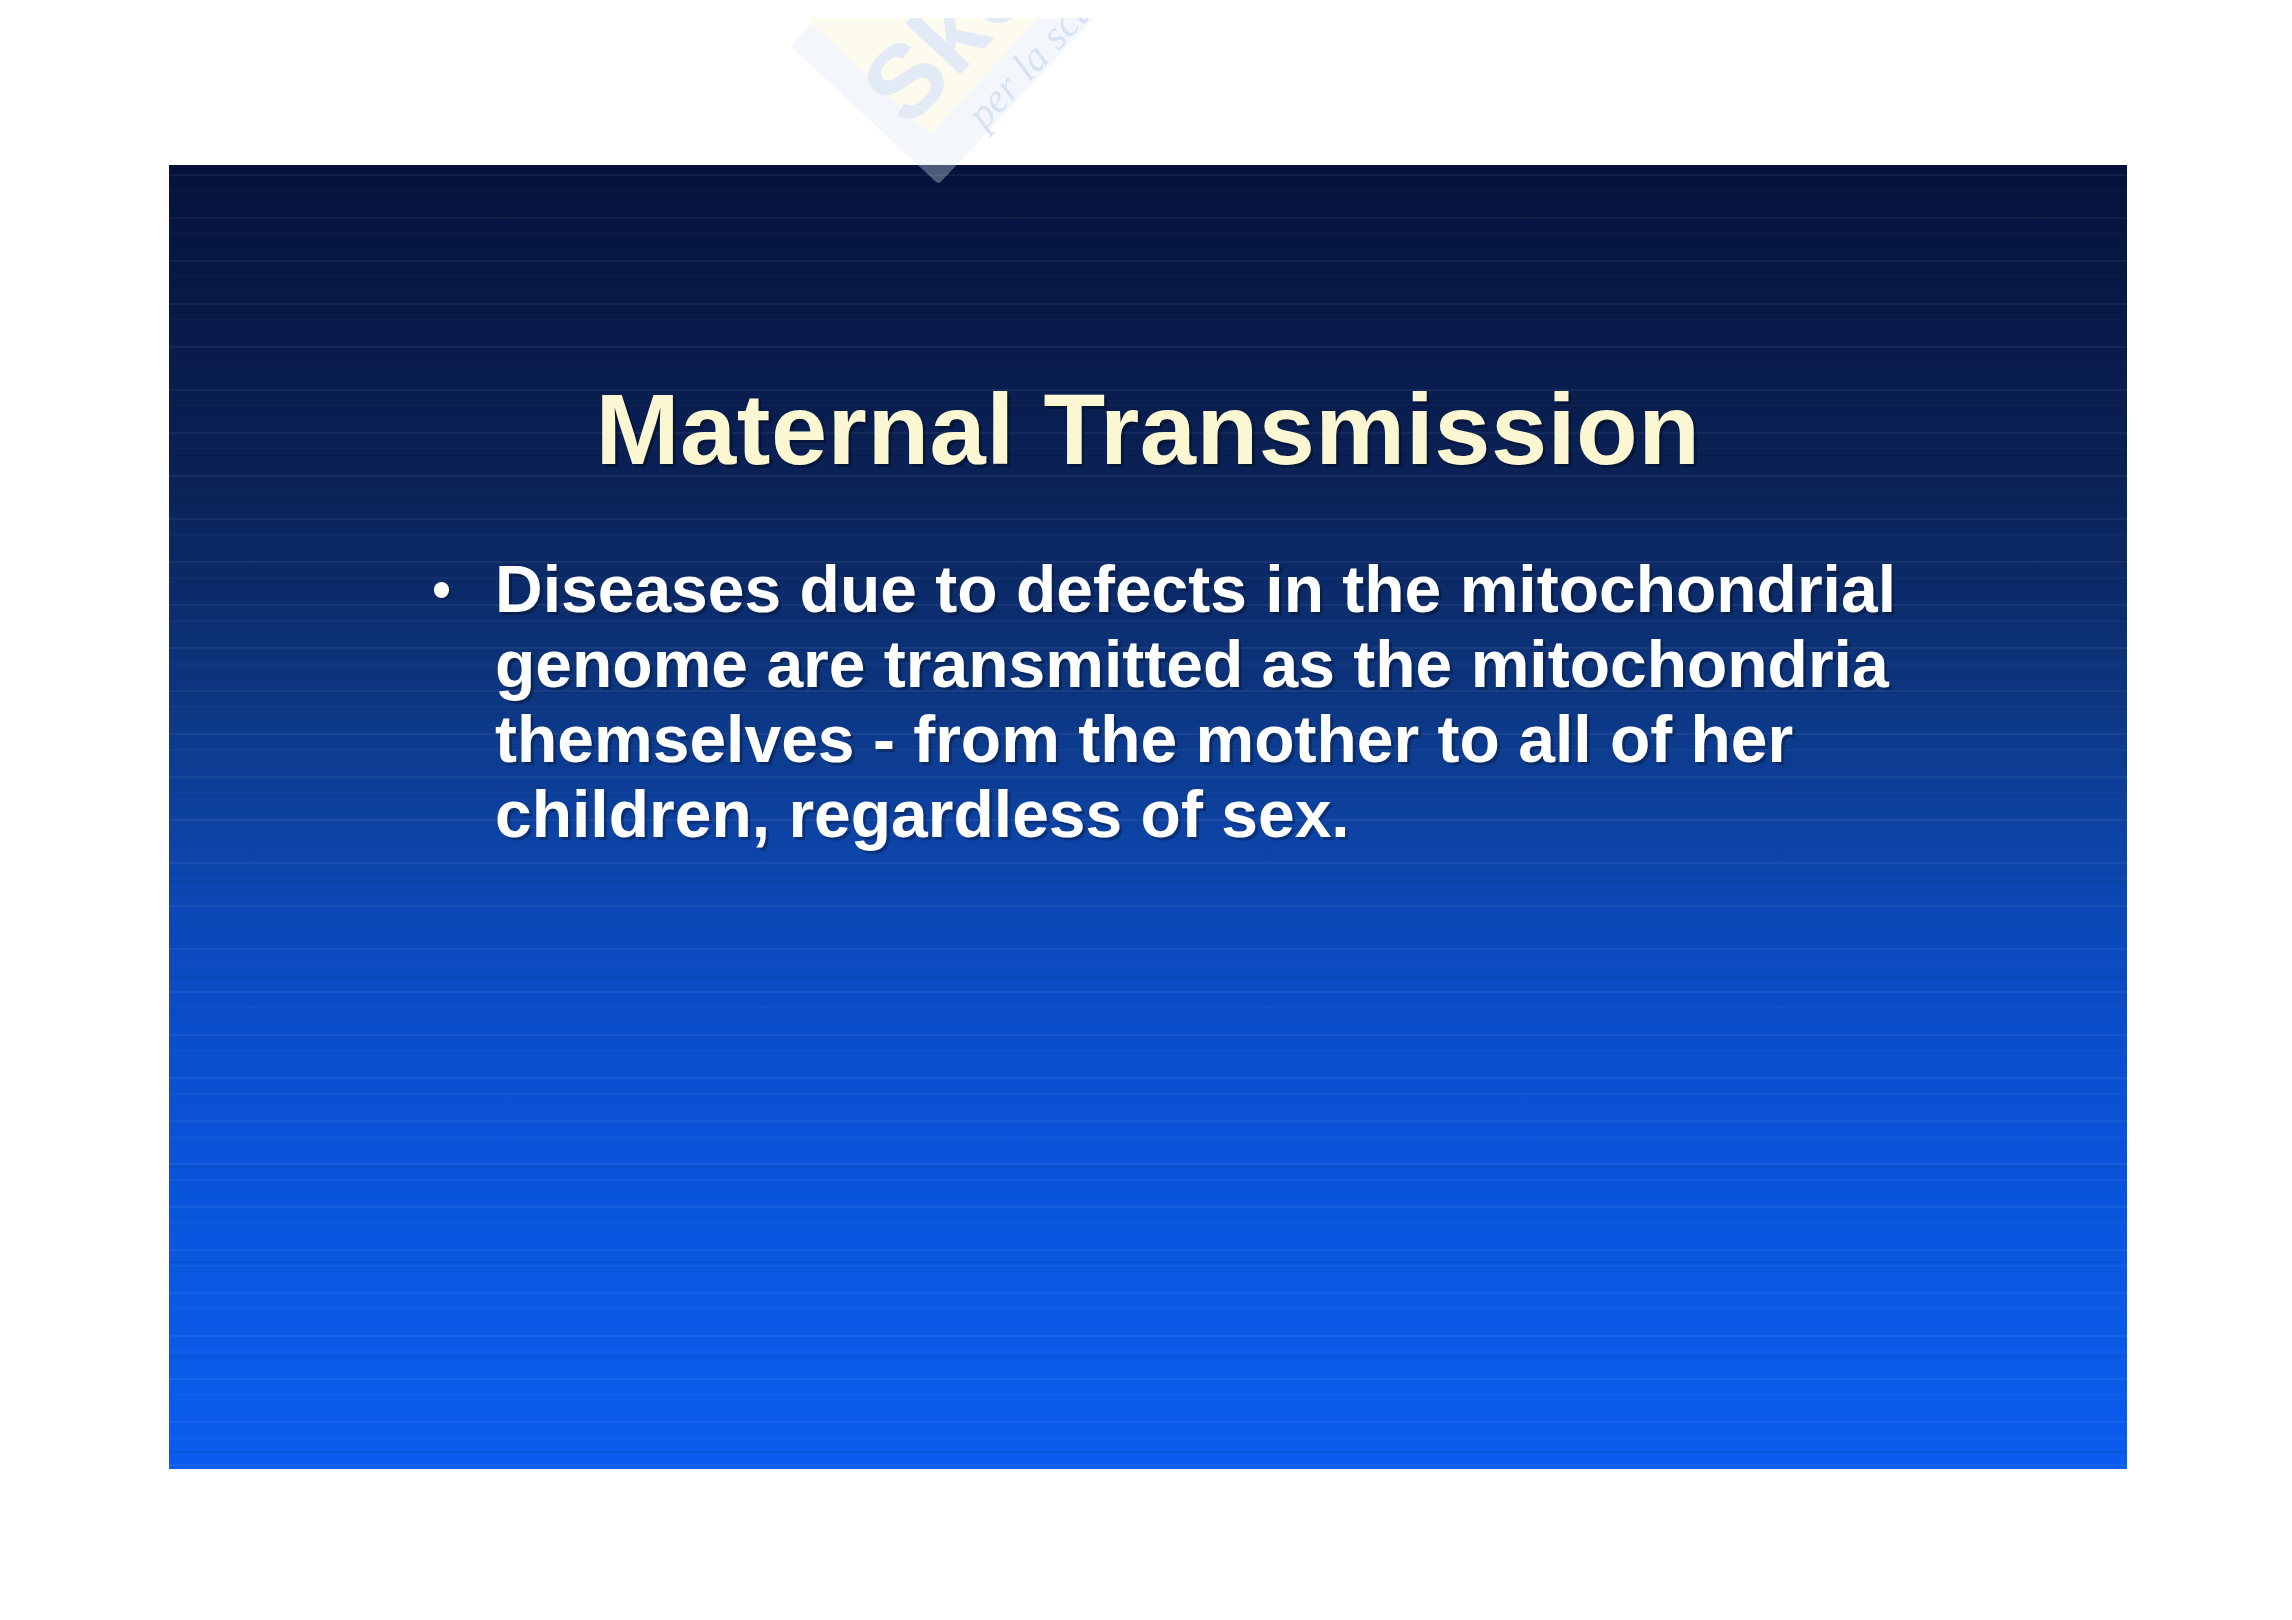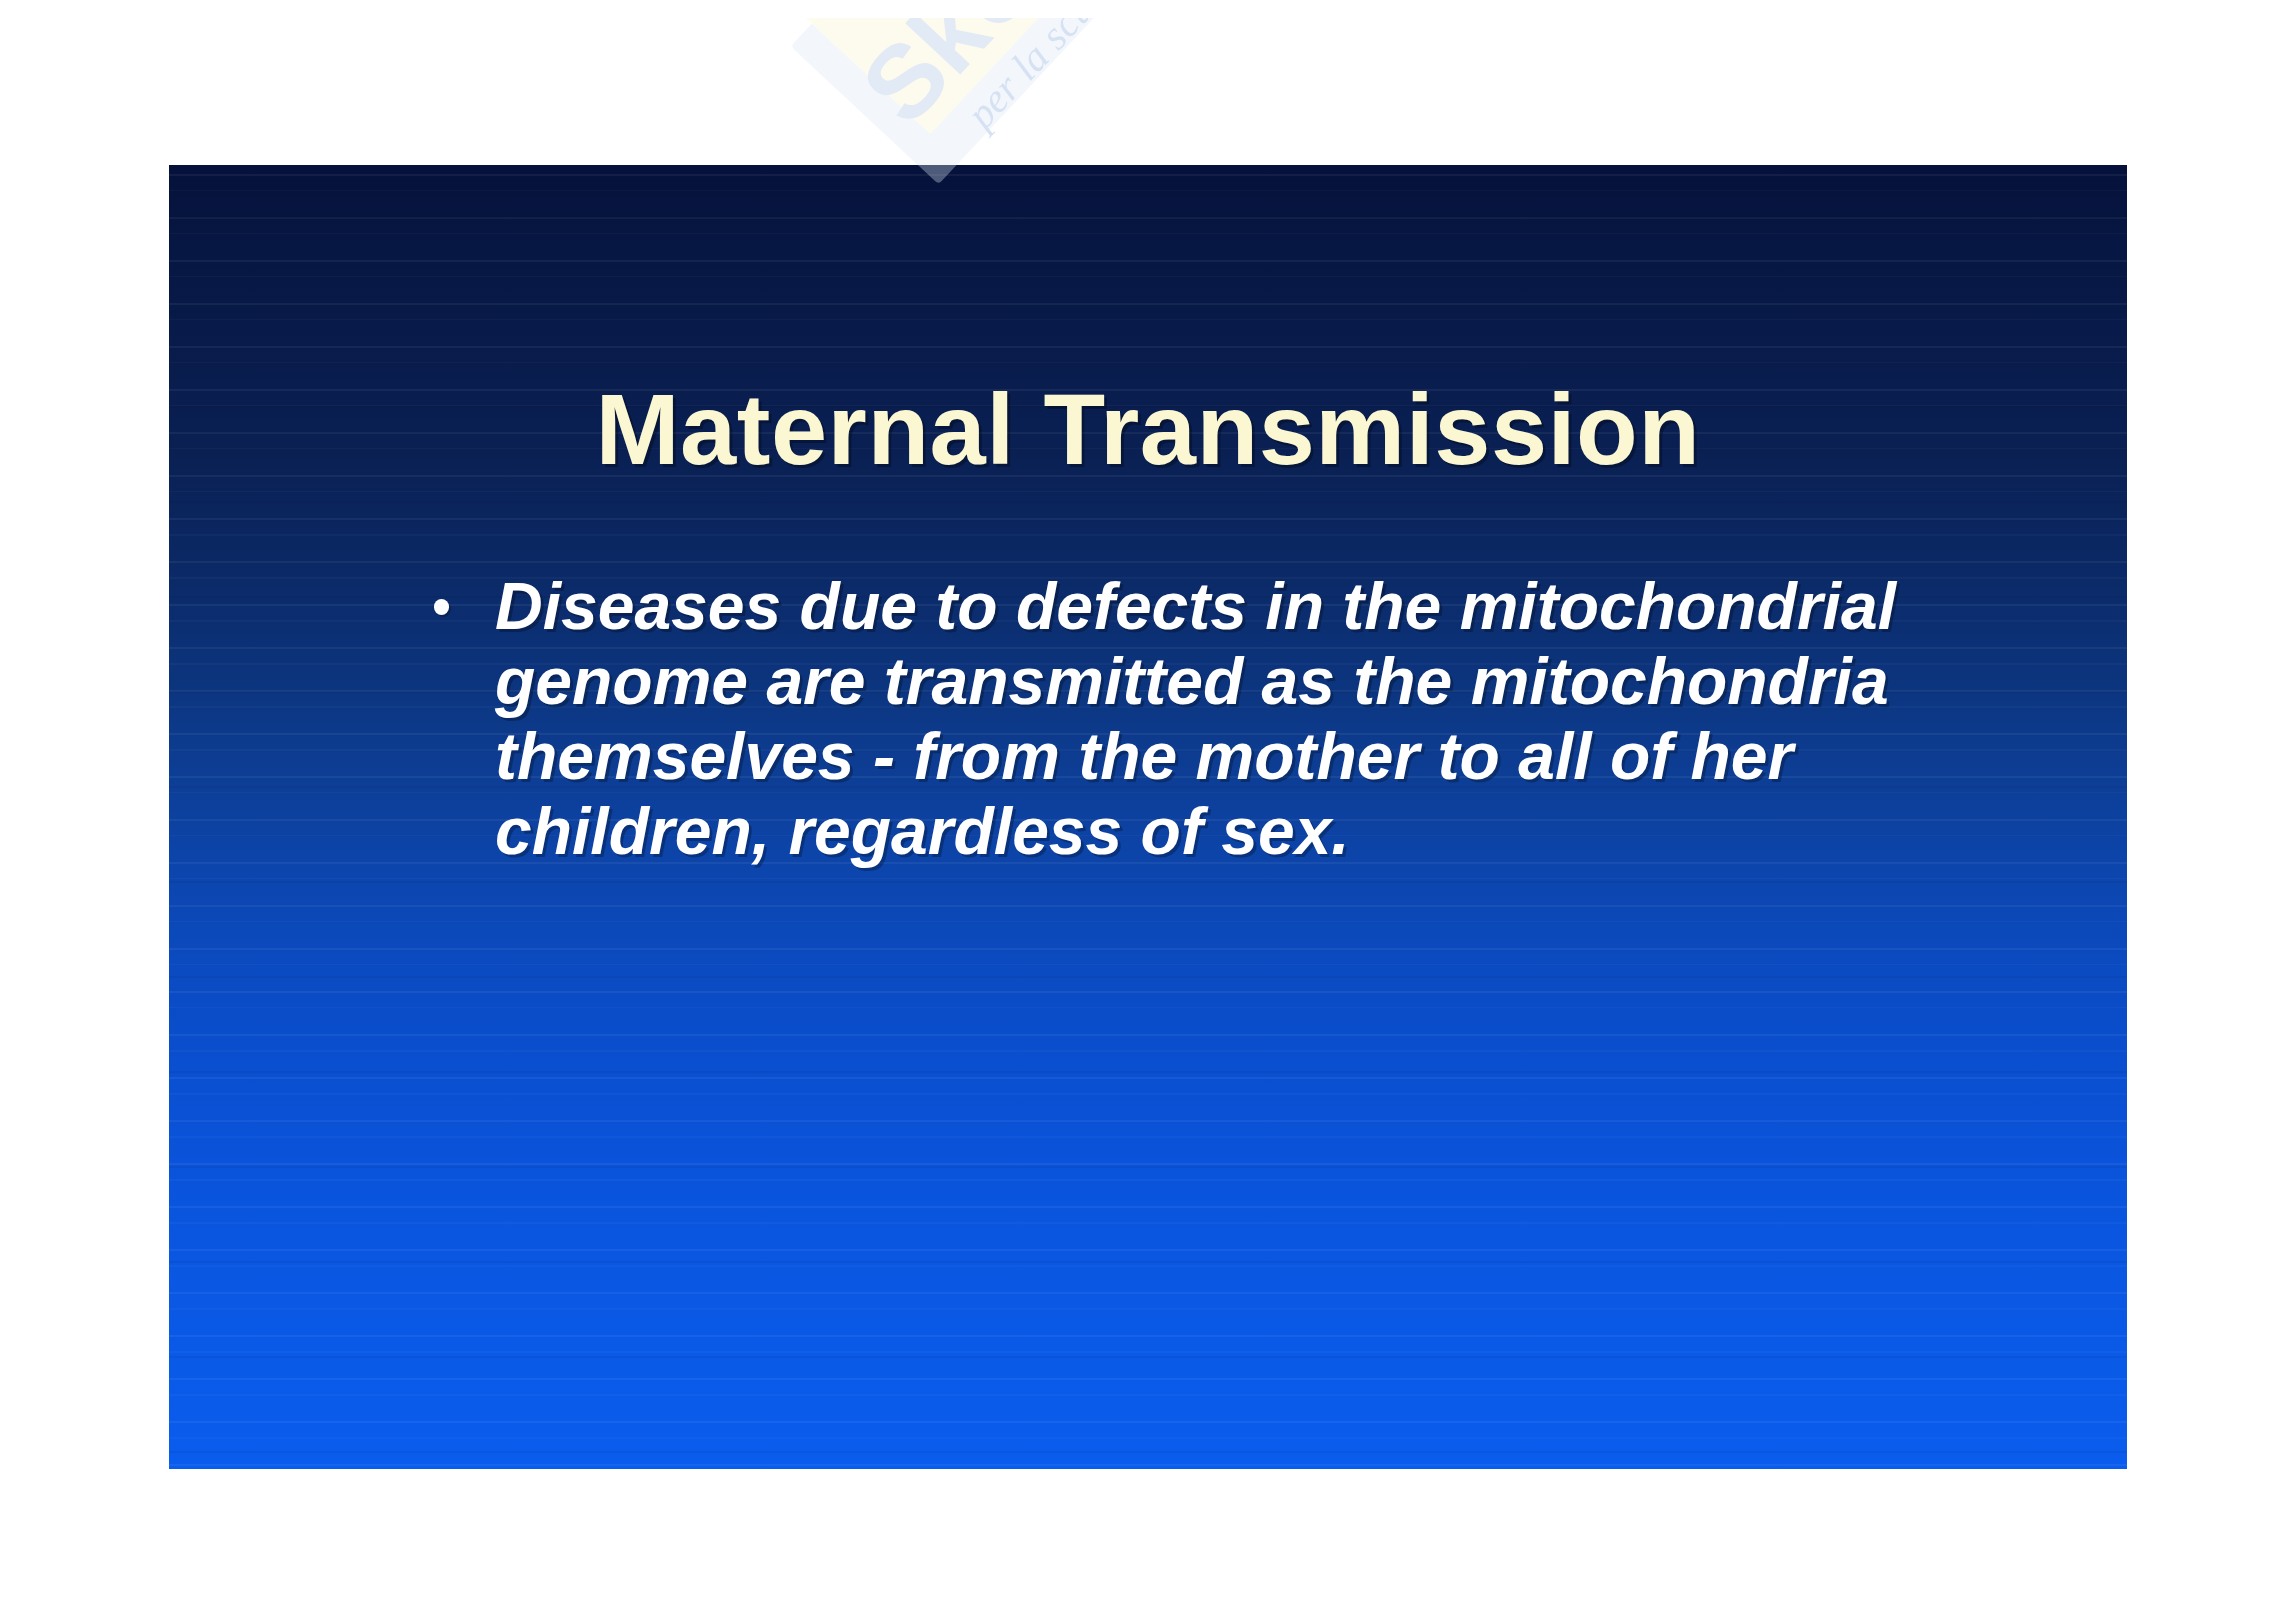--- a/index.html
+++ b/index.html
@@ -120,26 +120,25 @@
     letter-spacing: 0.5px;
     line-height: 1.02;
     white-space: nowrap;
     text-shadow: 2.9px 2.9px 0 rgba(0,0,0,0.30);
   }
 
   
   #body-list {
     position: absolute;
     left: 253px;
-    top: 404px;
+    top: 387px;
     width: 1568px;
     margin: 0;
     padding: 0;
     list-style: none;
-    font-style: italic;
   }
   .bullet-item {
     position: relative;
     padding-left: 73px;
     color: #ffffff;
     font-size: 66px;
     font-weight: bold;
     line-height: 1.135;
     text-shadow: 2.9px 2.9px 0 rgba(0,0,0,0.26);
   }

